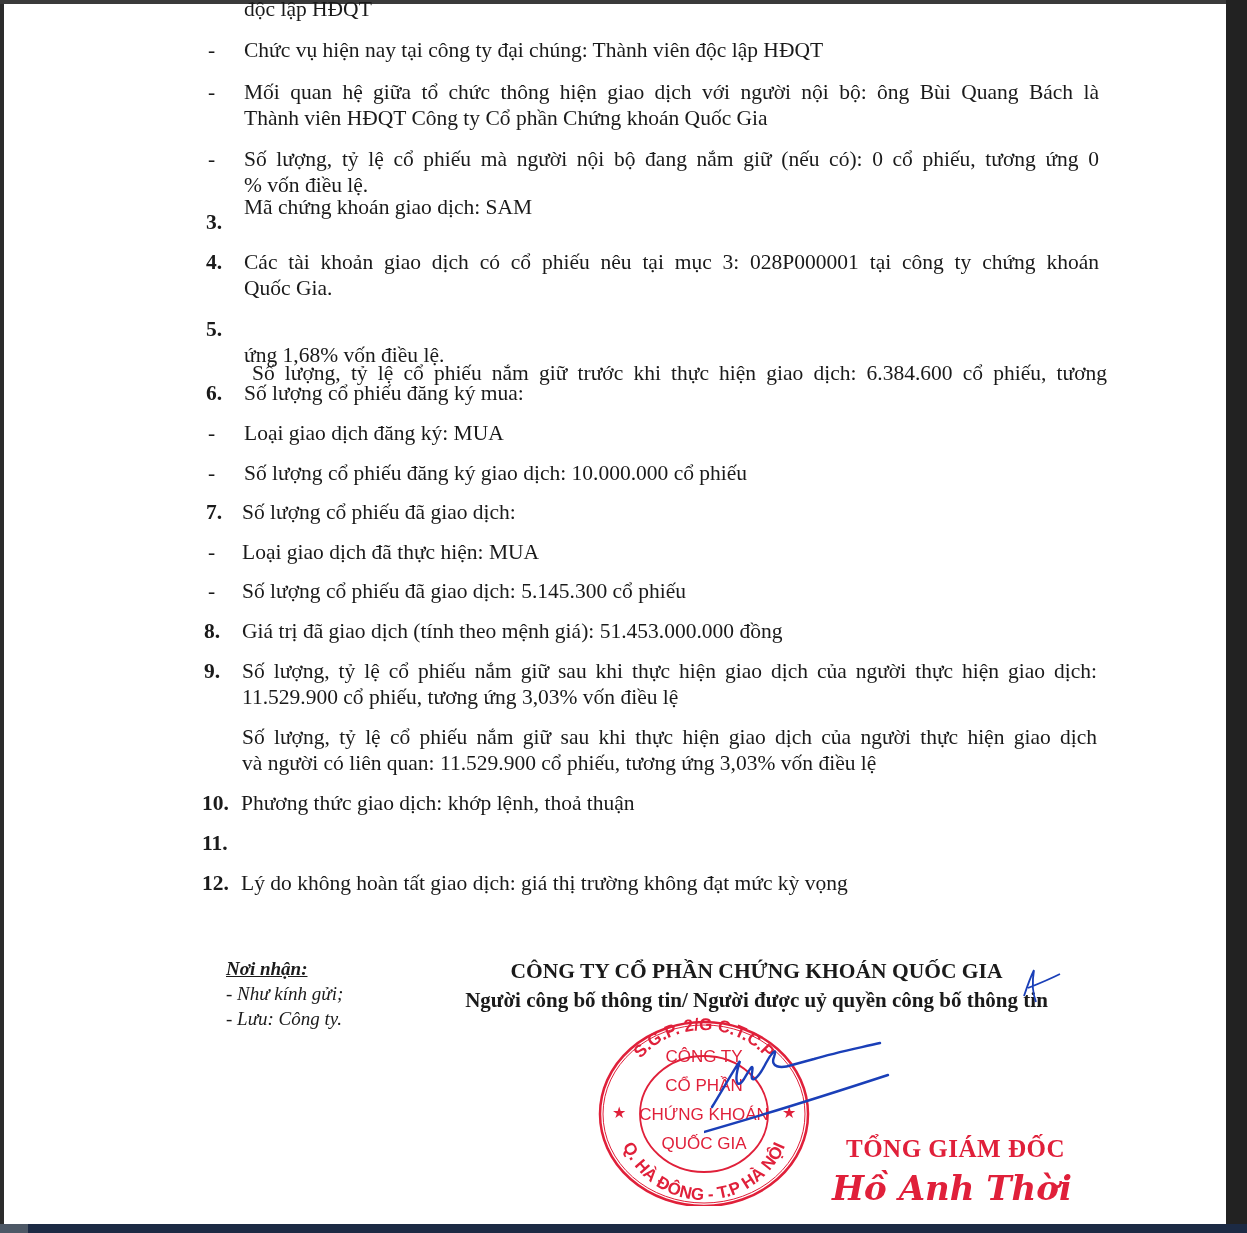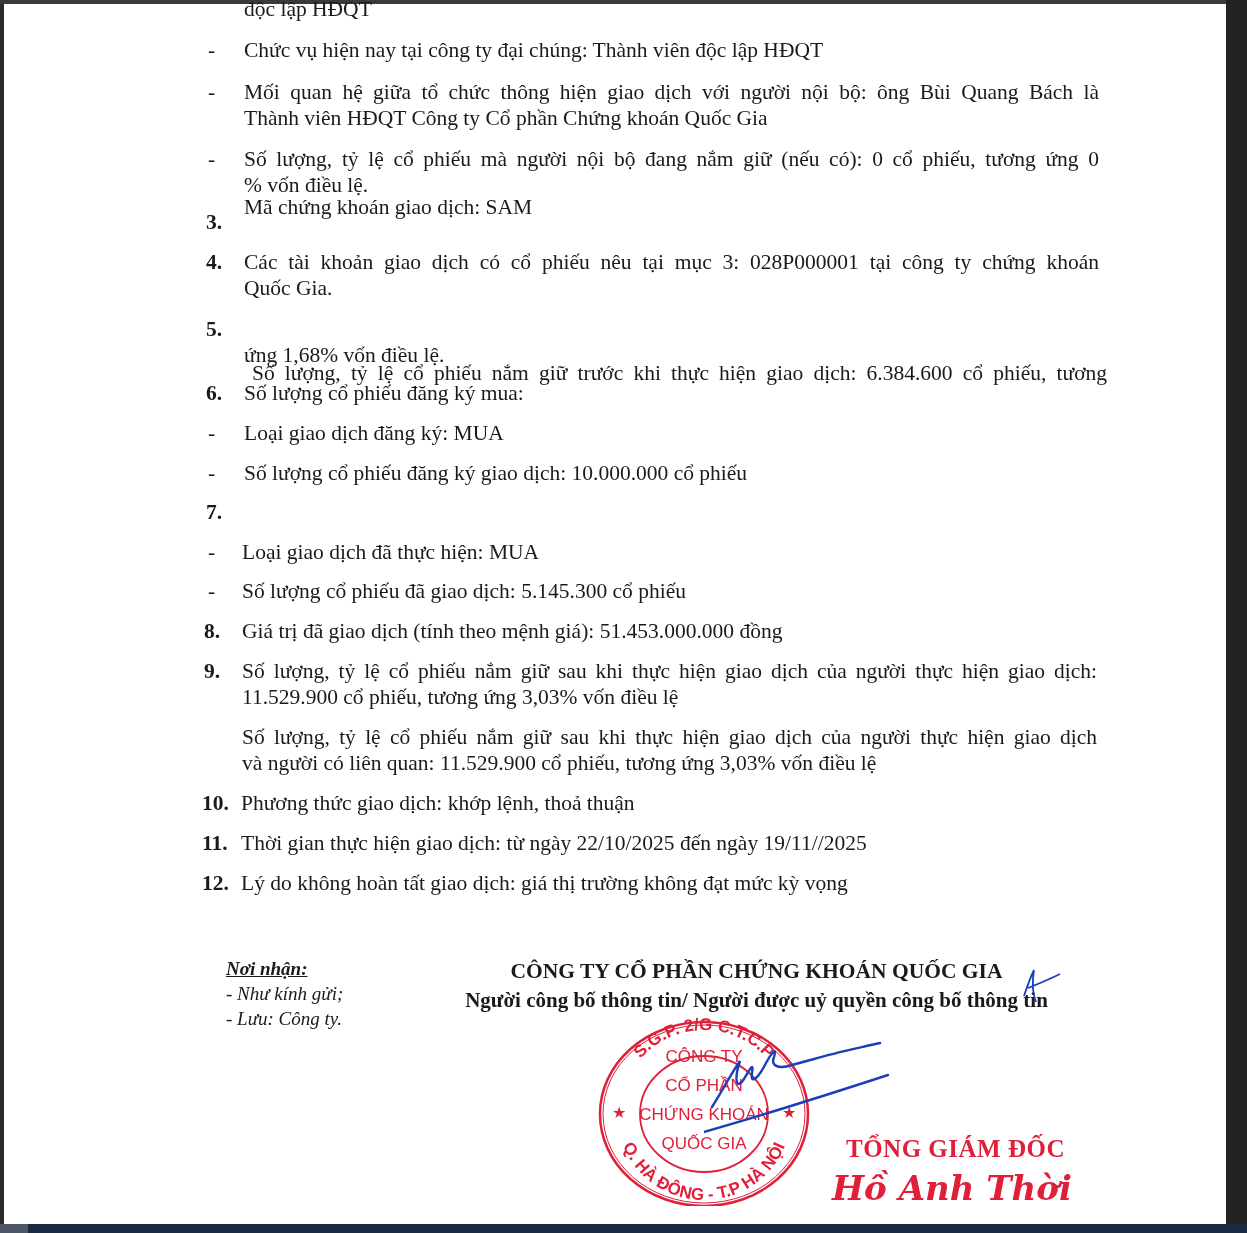--- a/index.html
+++ b/index.html
@@ -80,20 +80,21 @@
   <div class="num" style="left:202px; top:376px;">6.</div>
   <div class="line" style="left:240px; top:376px;">Số lượng cổ phiếu đăng ký mua:</div>
 
   <div class="dash" style="left:204px; top:416px;">-</div>
   <div class="line" style="left:240px; top:416px;">Loại giao dịch đăng ký: MUA</div>
 
   <div class="dash" style="left:204px; top:456px;">-</div>
   <div class="line" style="left:240px; top:456px;">Số lượng cổ phiếu đăng ký giao dịch: 10.000.000 cổ phiếu</div>
 
   <div class="num" style="left:202px; top:495px;">7.</div>
+  <div class="line" style="left:238px; top:495px;">Số lượng cổ phiếu đã giao dịch:</div>
 
   <div class="dash" style="left:204px; top:535px;">-</div>
   <div class="line" style="left:238px; top:535px;">Loại giao dịch đã thực hiện: MUA</div>
 
   <div class="dash" style="left:204px; top:574px;">-</div>
   <div class="line" style="left:238px; top:574px;">Số lượng cổ phiếu đã giao dịch: 5.145.300 cổ phiếu</div>
 
   <div class="num" style="left:200px; top:614px;">8.</div>
   <div class="line" style="left:238px; top:614px;">Giá trị đã giao dịch (tính theo mệnh giá): 51.453.000.000 đồng</div>
 
@@ -101,21 +102,20 @@
   <div class="line justify" style="left:238px; top:654px; width:855px;">Số lượng, tỷ lệ cổ phiếu nắm giữ sau khi thực hiện giao dịch của người thực hiện giao dịch:</div>
   <div class="line" style="left:238px; top:680px;">11.529.900 cổ phiếu, tương ứng 3,03% vốn điều lệ</div>
 
   <div class="line justify" style="left:238px; top:720px; width:855px;">Số lượng, tỷ lệ cổ phiếu nắm giữ sau khi thực hiện giao dịch của người thực hiện giao dịch</div>
   <div class="line" style="left:238px; top:746px;">và người có liên quan: 11.529.900 cổ phiếu, tương ứng 3,03% vốn điều lệ</div>
 
   <div class="num" style="left:198px; top:786px;">10.</div>
   <div class="line" style="left:237px; top:786px;">Phương thức giao dịch: khớp lệnh, thoả thuận</div>
 
   <div class="num" style="left:198px; top:826px;">11.</div>
-  <div class="line" style="left:237px; top:826px;">Thời gian thực hiện giao dịch: từ ngày 22/10/2025 đến ngày 19/11//2025</div>
 
   <div class="num" style="left:198px; top:866px;">12.</div>
   <div class="line" style="left:237px; top:866px;">Lý do không hoàn tất giao dịch: giá thị trường không đạt mức kỳ vọng</div>
 
   <div class="recip recip-title" style="top:952px;">Nơi nhận:</div>
   <div class="recip" style="top:977px;">- Như kính gửi;</div>
   <div class="recip" style="top:1002px;">- Lưu: Công ty.</div>
 
   <div class="company" style="top:955px; font-size:21.5px;">CÔNG TY CỔ PHẦN CHỨNG KHOÁN QUỐC GIA</div>
   <div class="company" style="top:984px;">Người công bố thông tin/ Người được uỷ quyền công bố thông tin</div>

